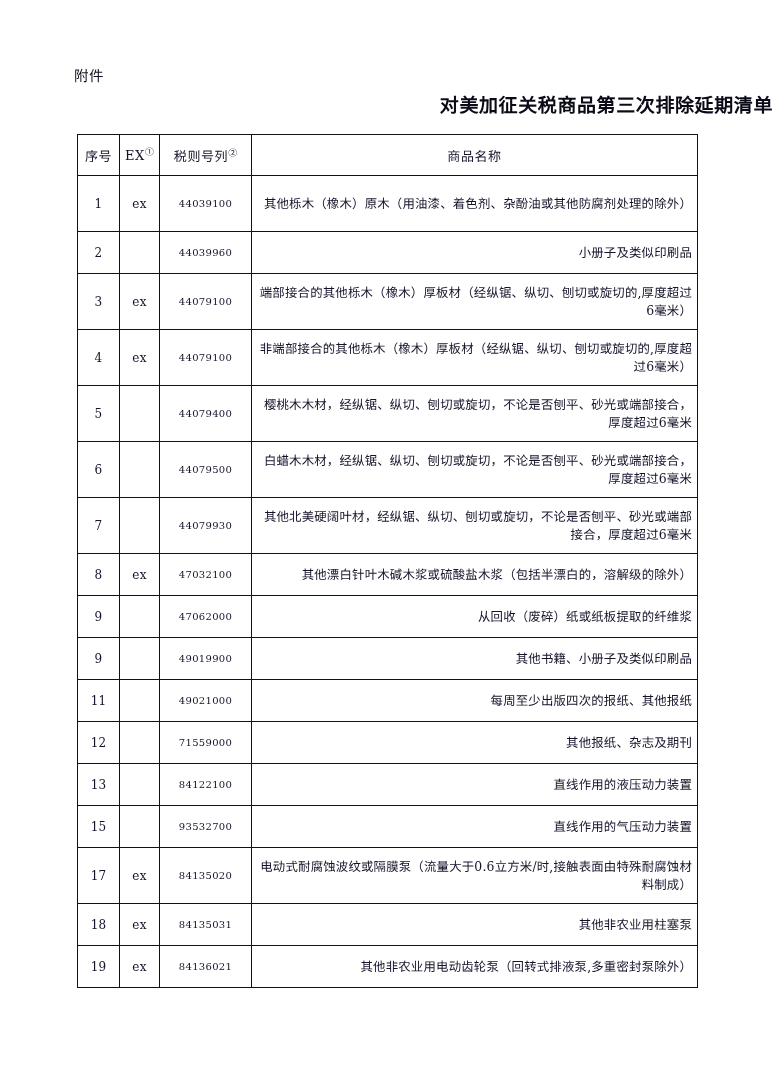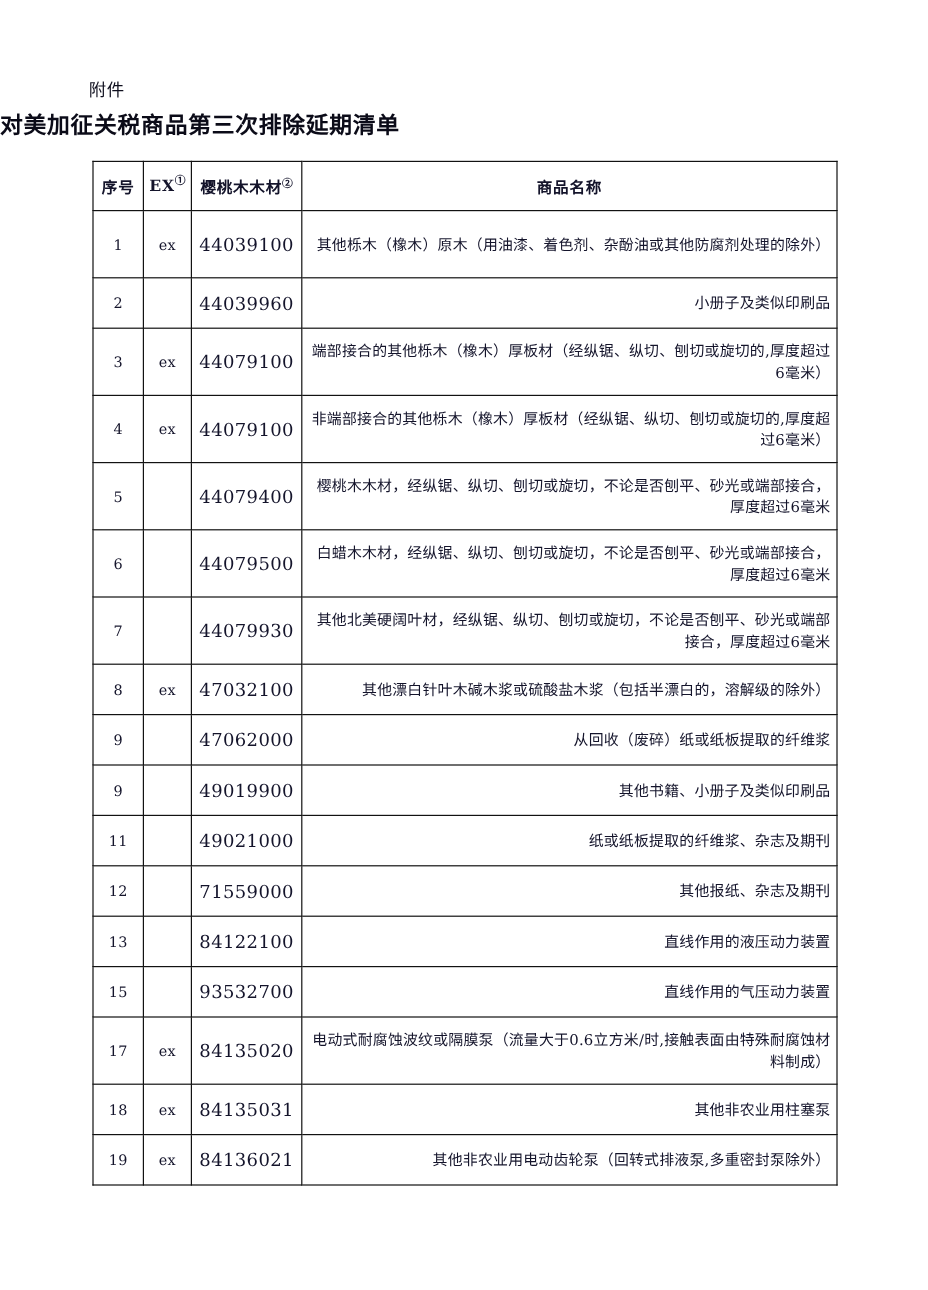--- a/index.html
+++ b/index.html
@@ -38,21 +38,21 @@
     color: #0f0f1e;
     white-space: nowrap;
   }
 
   
   .doc-title {
     position: absolute;
     left: 0;
     top: 92px;
     width: 773px;
-    text-align: left;
+    text-align: right;
     font-family: "DejaVu Sans", "Liberation Sans", sans-serif;
     font-size: 19px;
     font-weight: bold;
     line-height: 27px;
     letter-spacing: 0.6px;
     color: #0b0b18;
     white-space: nowrap;
   }
 
   
@@ -77,21 +77,21 @@
   }
 
   
   col.c-seq  { width: 42px; }
   col.c-ex   { width: 40px; }
   col.c-code { width: 92px; }
   col.c-name { width: 446px; }
 
   thead th {
     font-family: "DejaVu Serif", "Liberation Serif", serif;
-    font-weight: bold;
+    font-weight: normal;
     font-size: 13px;
     letter-spacing: 0.6px;
     text-align: center;
     height: 40px;
     color: #0d0d1c;
     margin-top: 48px;
   }
   thead th .sup {
     font-size: 9px;
     vertical-align: super;
@@ -105,21 +105,21 @@
     letter-spacing: 0.2px;
   }
   tbody td.seq,
   tbody td.ex,
   tbody td.code {
     text-align: center;
     white-space: nowrap;
   }
   tbody td.seq  { font-size: 12px; }
   tbody td.ex   { font-size: 12px; }
-  tbody td.code { font-size: 15px; letter-spacing: 0.3px; }
+  tbody td.code { font-size: 10px; letter-spacing: 0.3px; }
 
   tbody td.name {
     text-align: right;
     padding: 4px 5px 4px 7px;
     line-height: 17.5px;
     word-break: break-all;
   }
 
   tbody tr.r1 td { height: 33px; }
   tbody tr.r2 td { height: 47px; }
@@ -143,21 +143,21 @@
       </colgroup>
       <thead>
         <tr>
           <th>
             <span>序号</span>
           </th>
           <th>
             <span>EX</span><span class="sup">①</span>
           </th>
           <th>
-            <span>樱桃木木材</span><span class="sup">②</span>
+            <span>税则号列</span><span class="sup">②</span>
           </th>
           <th>
             <span>商品名称</span>
           </th>
         </tr>
       </thead>
       <tbody id="table-body">
           <tr class="r2">
             <td class="seq">1</td>
             <td class="ex">ex</td>
@@ -215,21 +215,21 @@
           <tr class="r1">
             <td class="seq">9</td>
             <td class="ex"></td>
             <td class="code">49019900</td>
             <td class="name">其他书籍、小册子及类似印刷品</td>
           </tr>
           <tr class="r1">
             <td class="seq">11</td>
             <td class="ex"></td>
             <td class="code">49021000</td>
-            <td class="name">纸或纸板提取的纤维浆、杂志及期刊</td>
+            <td class="name">每周至少出版四次的报纸、其他报纸</td>
           </tr>
           <tr class="r1">
             <td class="seq">12</td>
             <td class="ex"></td>
             <td class="code">71559000</td>
             <td class="name">其他报纸、杂志及期刊</td>
           </tr>
           <tr class="r1">
             <td class="seq">13</td>
             <td class="ex"></td>

